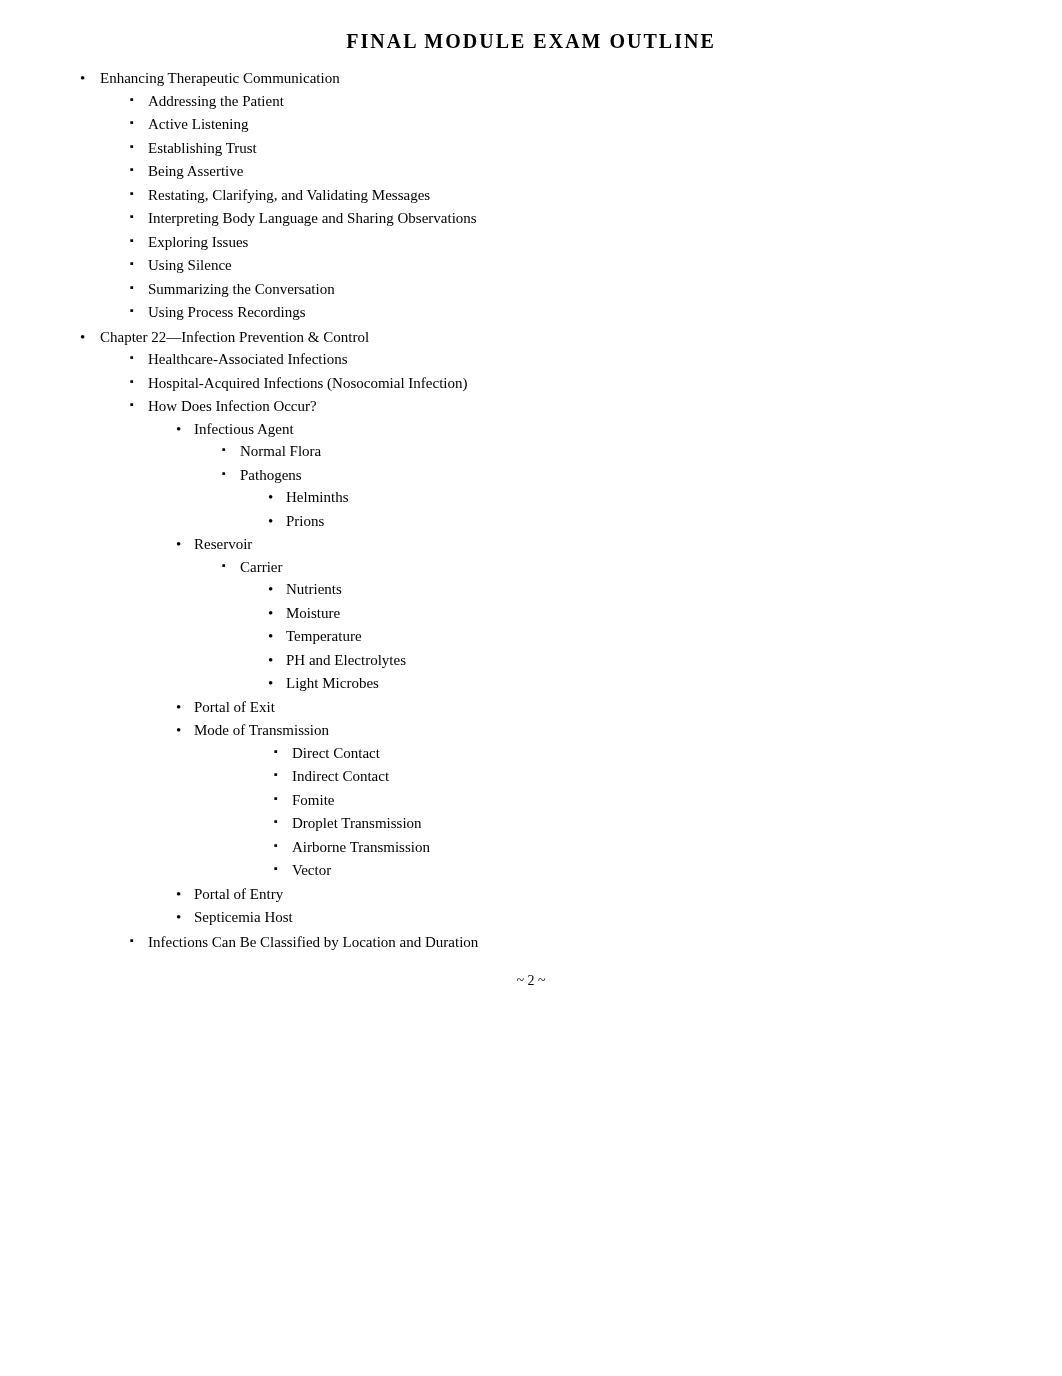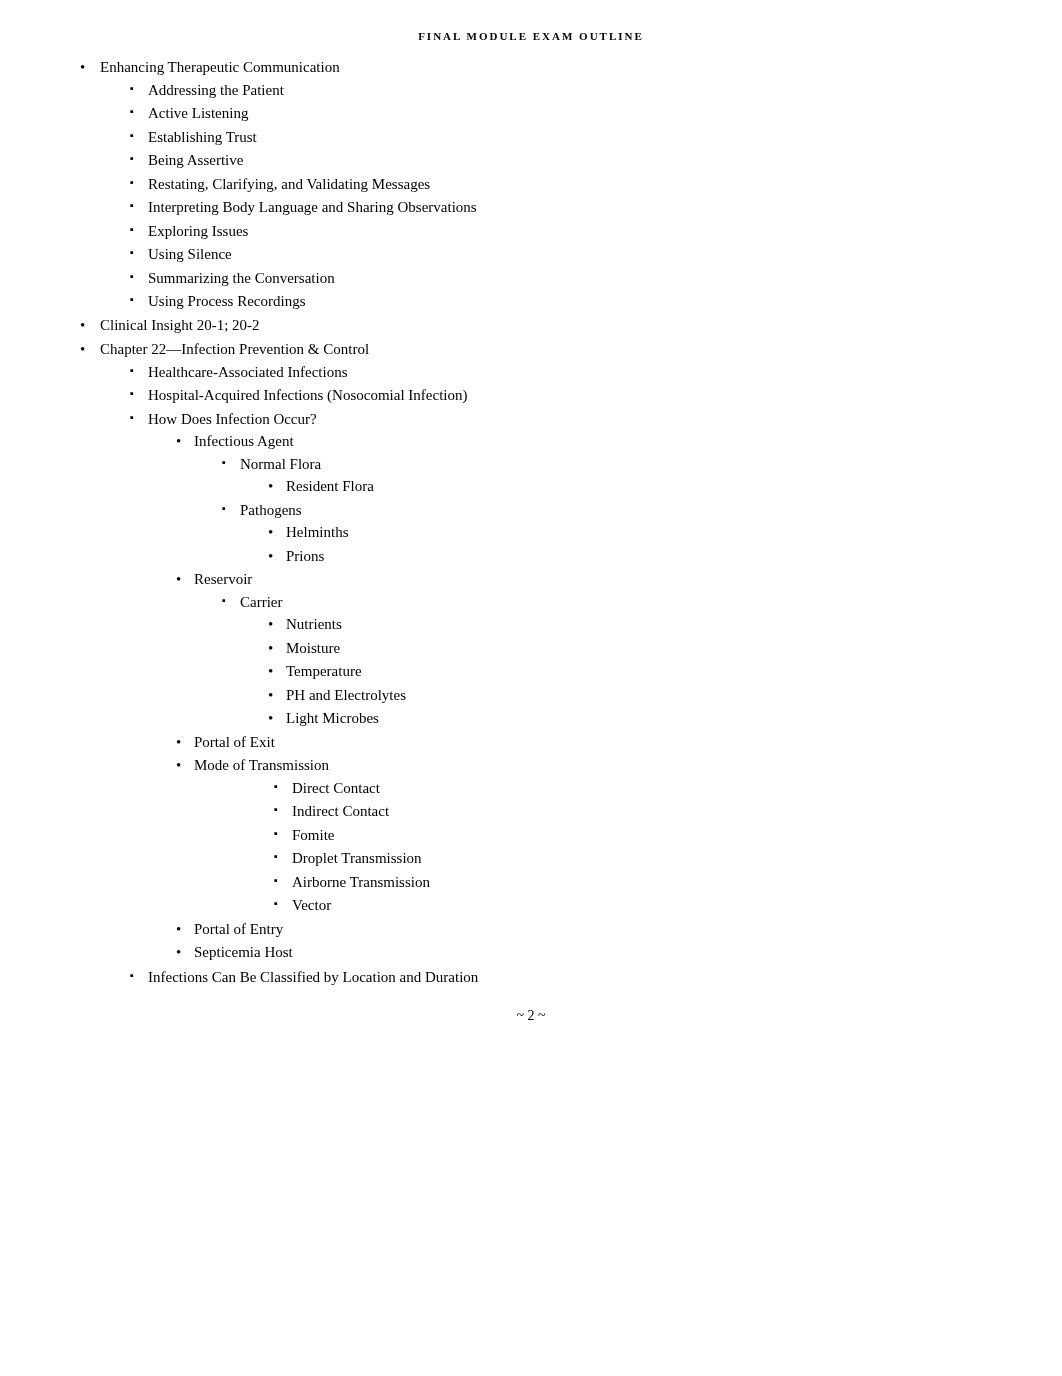--- a/index.html
+++ b/index.html
@@ -14,21 +14,21 @@
       color: #000000;
       width: 1062px;
       min-height: 1376px;
       padding: 30px 60px 40px 60px;
     }
     .page-title {
       text-align: center;
       font-weight: bold;
       letter-spacing: 2px;
       margin-bottom: 14px;
-      font-size: 11px;
+      font-size: 20px;
     }
     .page-footer {
       text-align: center;
       margin-top: 20px;
       font-size: 14px;
     }
     ul {
       list-style: none;
       padding: 0;
       margin: 0;
@@ -168,44 +168,38 @@
       <li><span>Being Assertive</span></li>
       <li><span>Restating, Clarifying, and Validating Messages</span></li>
       <li><span>Interpreting Body Language and Sharing Observations</span></li>
       <li><span>Exploring Issues</span></li>
       <li><span>Using Silence</span></li>
       <li><span>Summarizing the Conversation</span></li>
       <li><span>Using Process Recordings</span></li>
     </ul>
   </li>
 
-  <li>
-    <span>Clinical Insight 20-1; 20-2</span>
-  </li>
 
 </ul>
 
 <ul class="l1" style="margin-top:2px;">
   <li>
     <span>Chapter 22—Infection Prevention &amp; Control</span>
     <ul class="l2">
       <li><span>Healthcare-Associated Infections</span></li>
       <li><span>Hospital-Acquired Infections (Nosocomial Infection)</span></li>
       <li>
         <span>How Does Infection Occur?</span>
         <ul class="l3">
           <li>
             <span>Infectious Agent</span>
             <ul class="l4">
               <li>
                 <span>Normal Flora</span>
                 <ul class="l5">
-                  <li>
-                    <span>Resident Flora</span>
-                  </li>
                 </ul>
               </li>
               <li>
                 <span>Pathogens</span>
                 <ul class="l5">
                   <li><span>Helminths</span></li>
                   <li><span>Prions</span></li>
                 </ul>
               </li>
             </ul>

